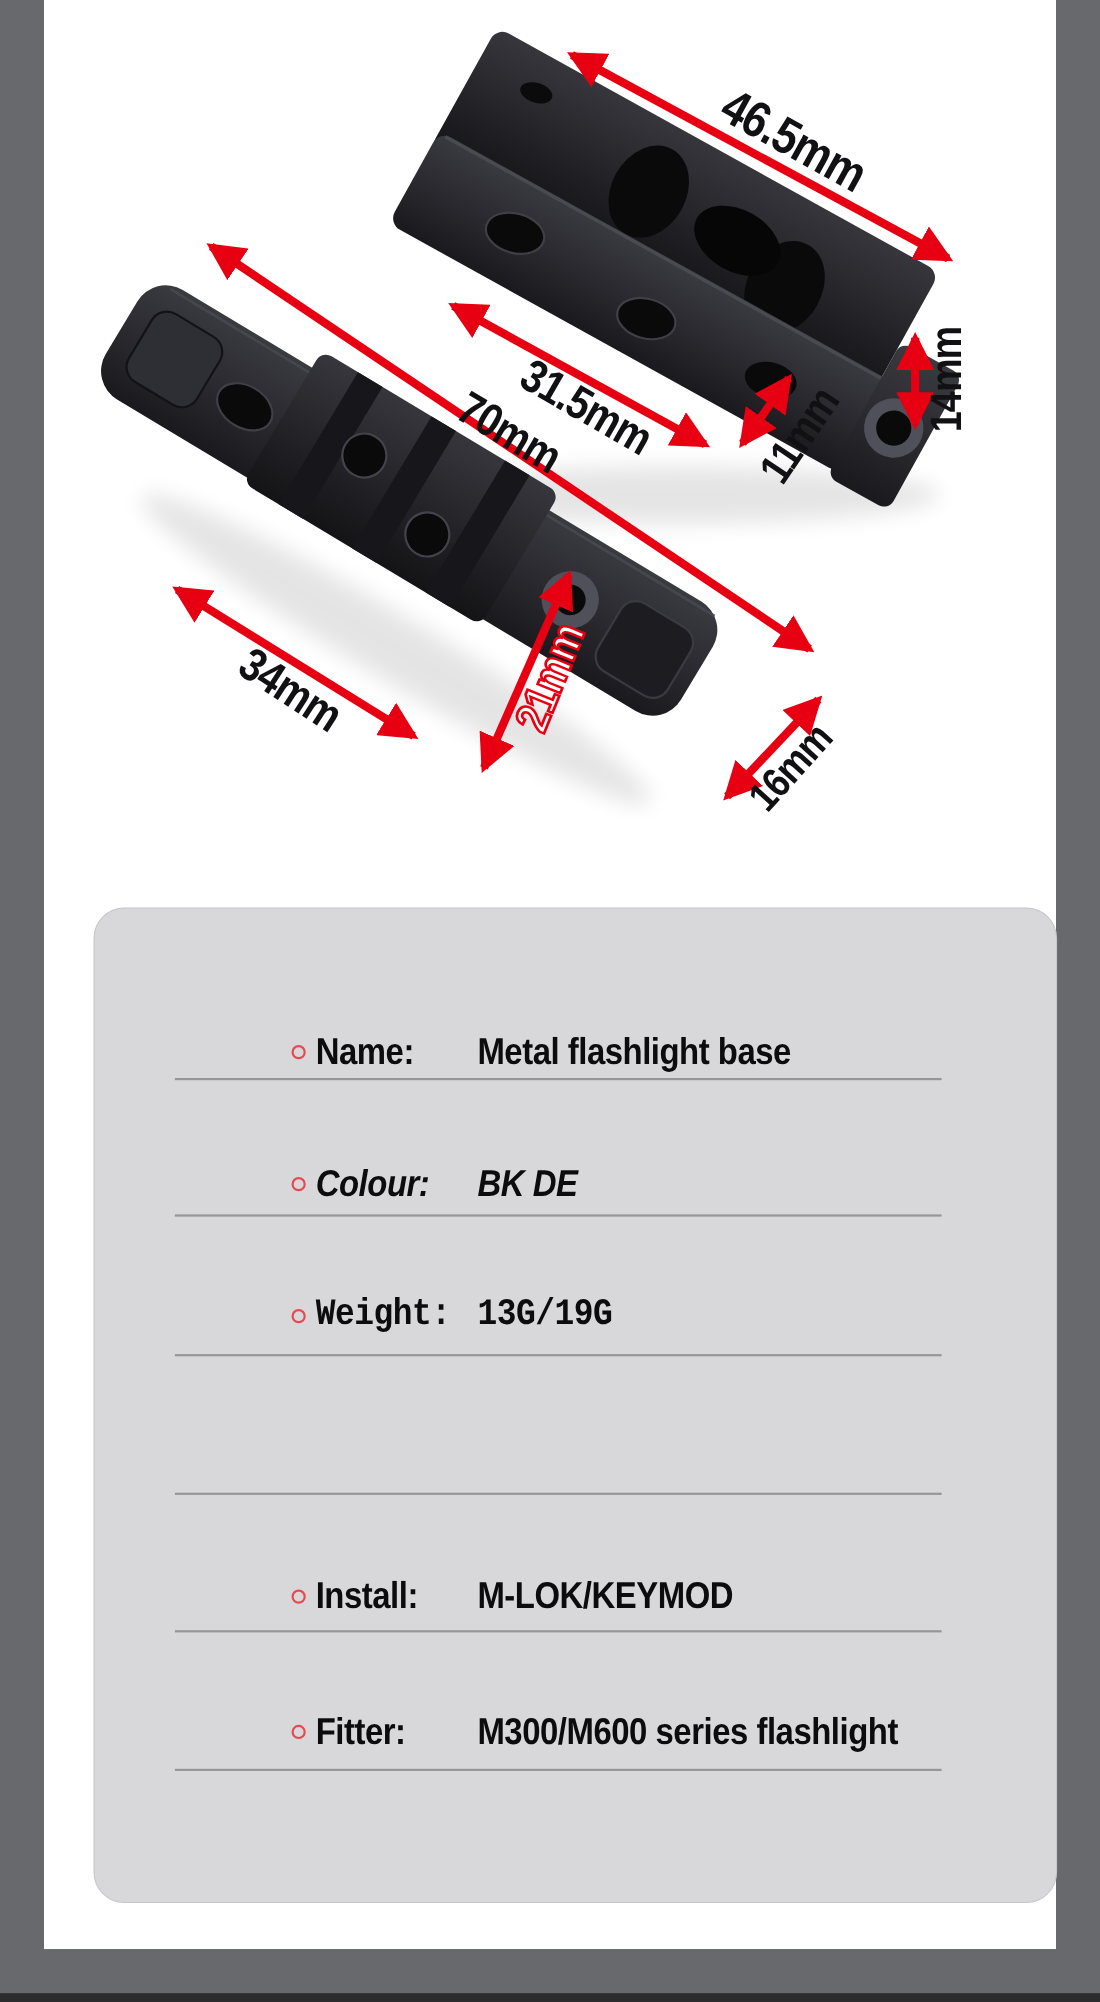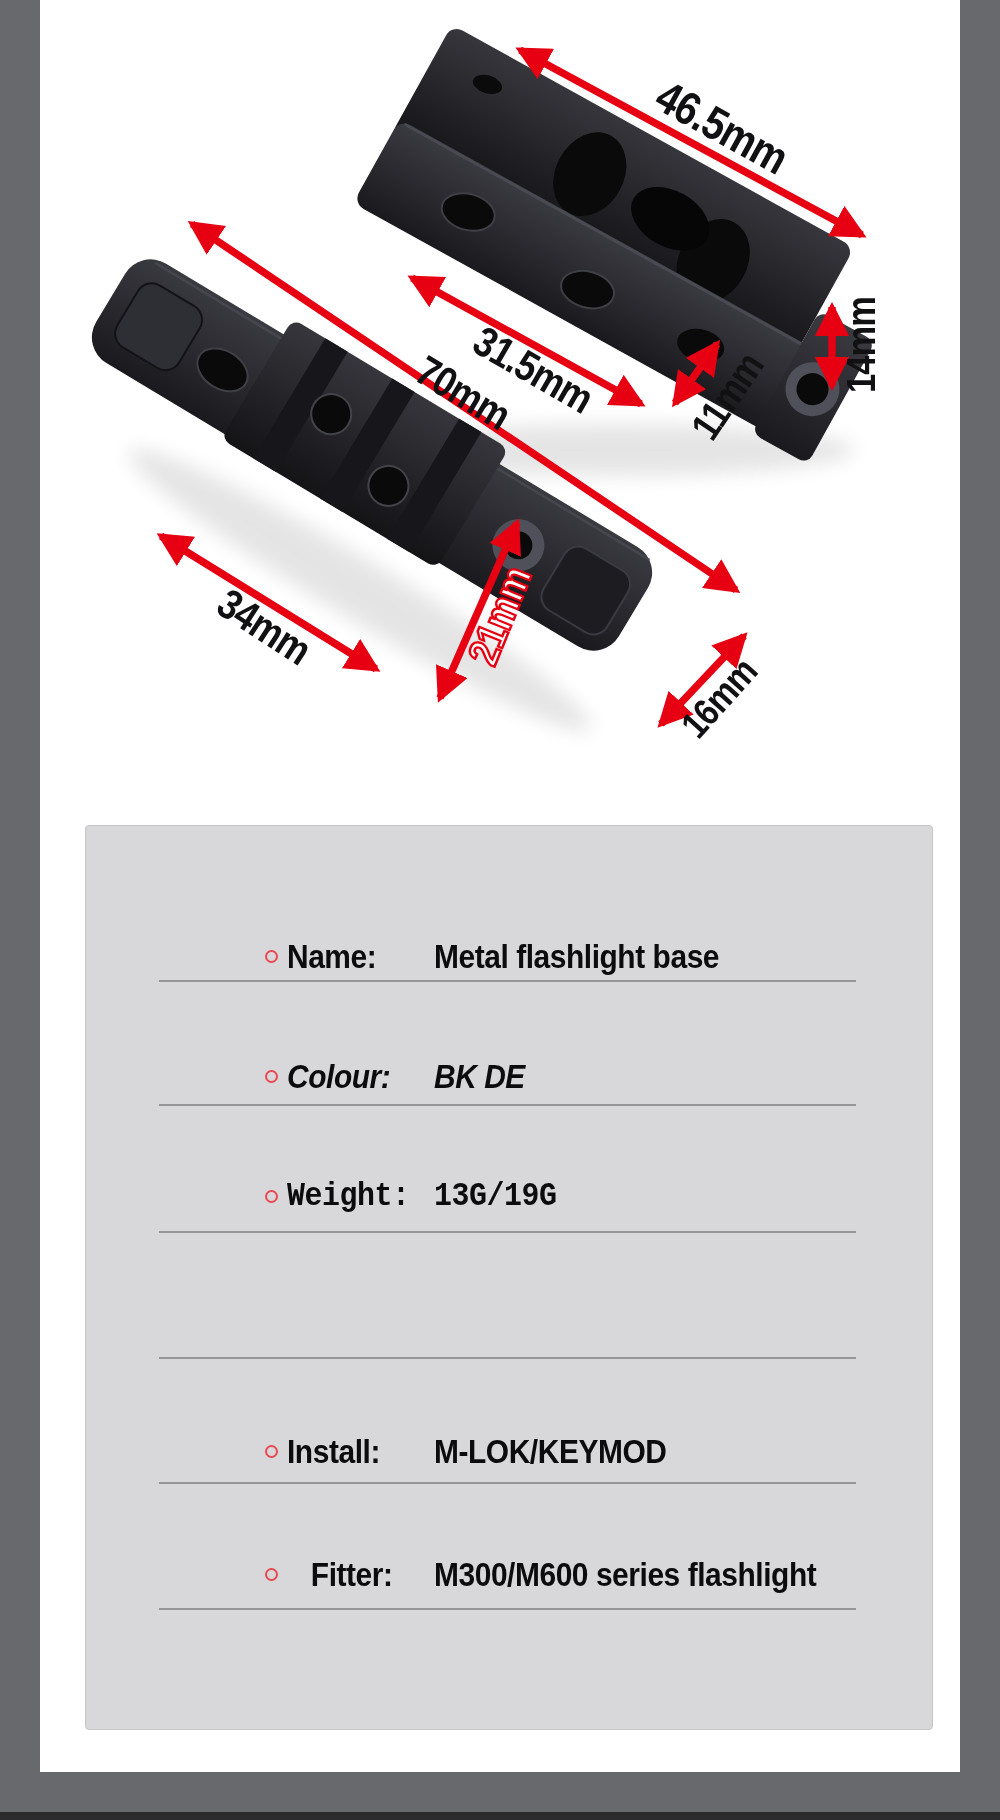--- a/index.html
+++ b/index.html
@@ -14,21 +14,21 @@
 
   .photo-svg{position:absolute;left:0;top:0;}
   .arrow{stroke:#e60012;stroke-width:7.5px;}
 
   .dim{position:absolute;white-space:nowrap;font-weight:700;color:#111113;
        letter-spacing:-1px;line-height:1;z-index:5;}
   .dim.outline{color:#ffffff;-webkit-text-stroke:2.5px #e60012;
        text-shadow:0 0 2px #e60012;}
 
   .spec-card{position:absolute;left:85px;top:825px;width:846px;height:903px;
-       background:#d8d8da;border:1px solid #c6c6c8;border-radius:4px;}
+       background:#d8d8da;border:1px solid #c6c6c8;border-radius:28px;padding-left:28px;}
   .spec-row{position:absolute;left:179px;height:56px;display:flex;align-items:center;}
   .bullet{width:13px;height:13px;border:2.5px solid #e84850;border-radius:50%;
        margin-right:9px;flex:0 0 auto;box-sizing:border-box;}
   .spec-label,.spec-value{display:inline-block;font-weight:700;font-size:34px;
        color:#0c0c0e;letter-spacing:-0.5px;transform:scaleX(0.88);
        transform-origin:0 50%;white-space:nowrap;}
   .spec-label{width:147px;flex:0 0 147px;}
   .divider{position:absolute;left:73px;width:697px;height:2px;background:#96969a;}
 </style>
 </head>
@@ -142,21 +142,21 @@
 
     <div class="divider" style="top:531px;"></div>
 
     <div class="spec-row" style="top:597px;">
       <span class="bullet"></span>
       <span class="spec-label">Install:</span>
       <span class="spec-value">M-LOK/KEYMOD</span>
     </div>
     <div class="divider" style="top:656px;"></div>
 
-    <div class="spec-row" style="top:720px;text-align:center;">
+    <div class="spec-row" style="top:720px;">
       <span class="bullet"></span>
       <span class="spec-label">Fitter:</span>
       <span class="spec-value">M300/M600 series flashlight</span>
     </div>
     <div class="divider" style="top:782px;"></div>
 
   </div>
 </div>
 
 </body></html>

